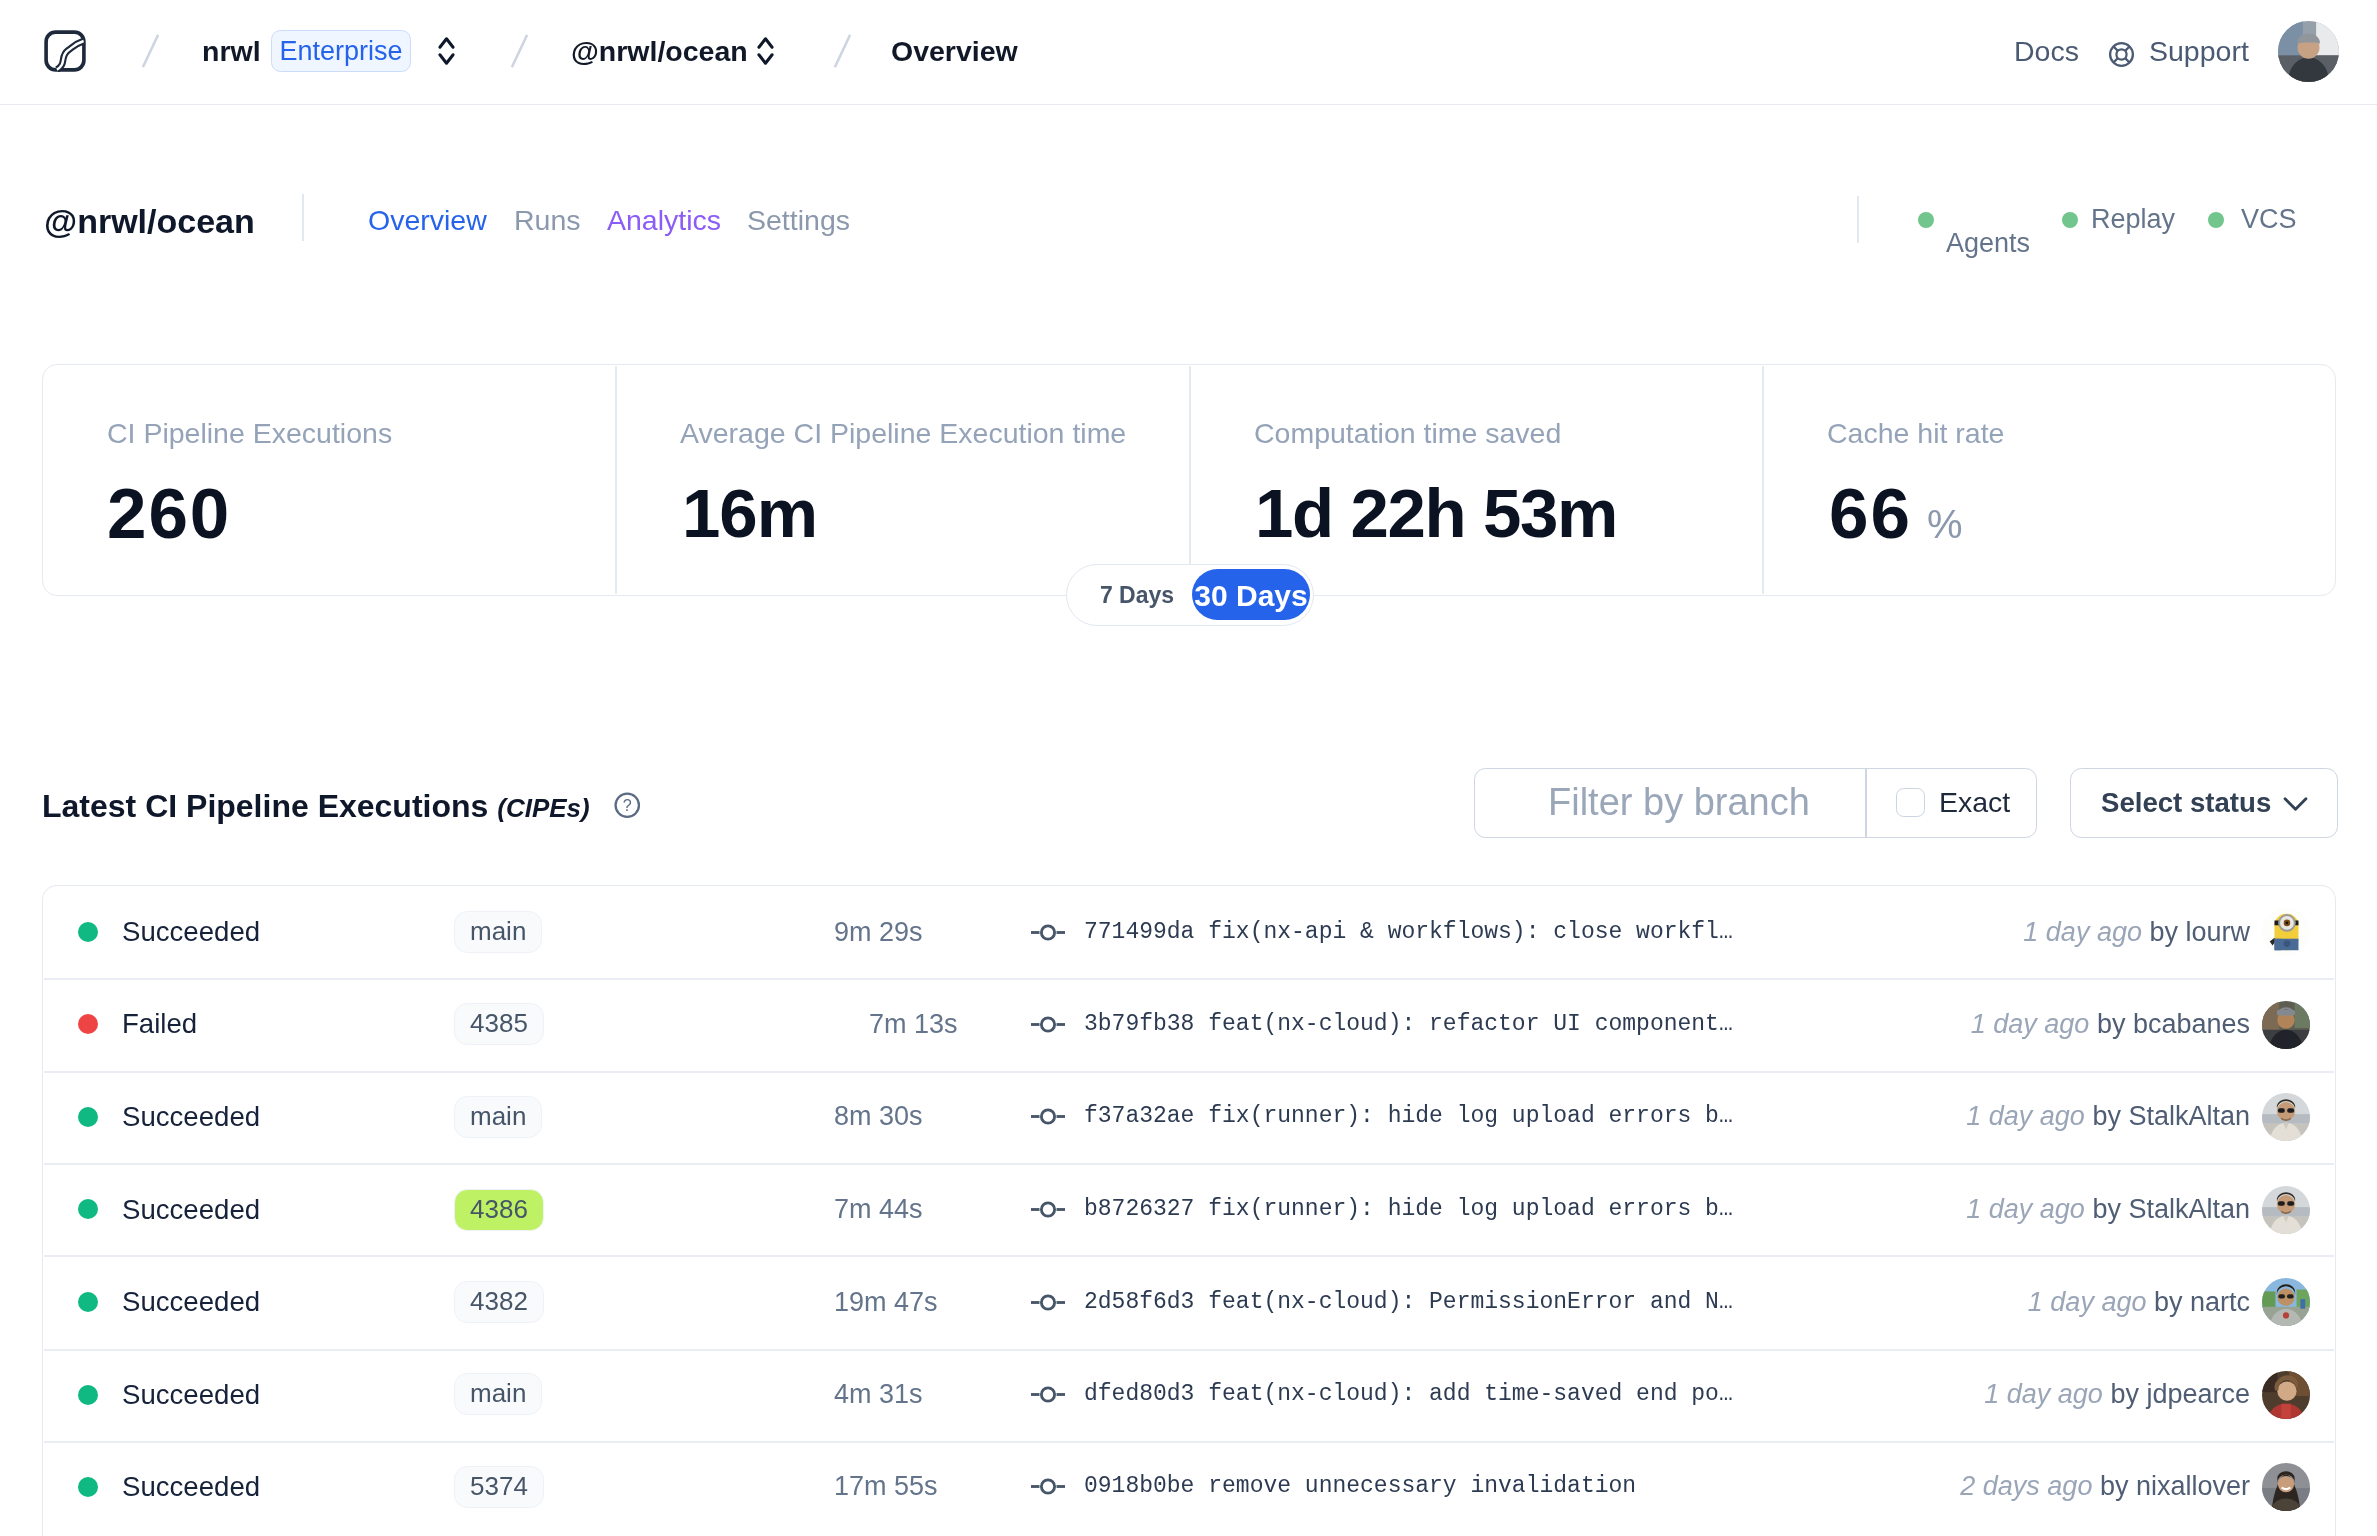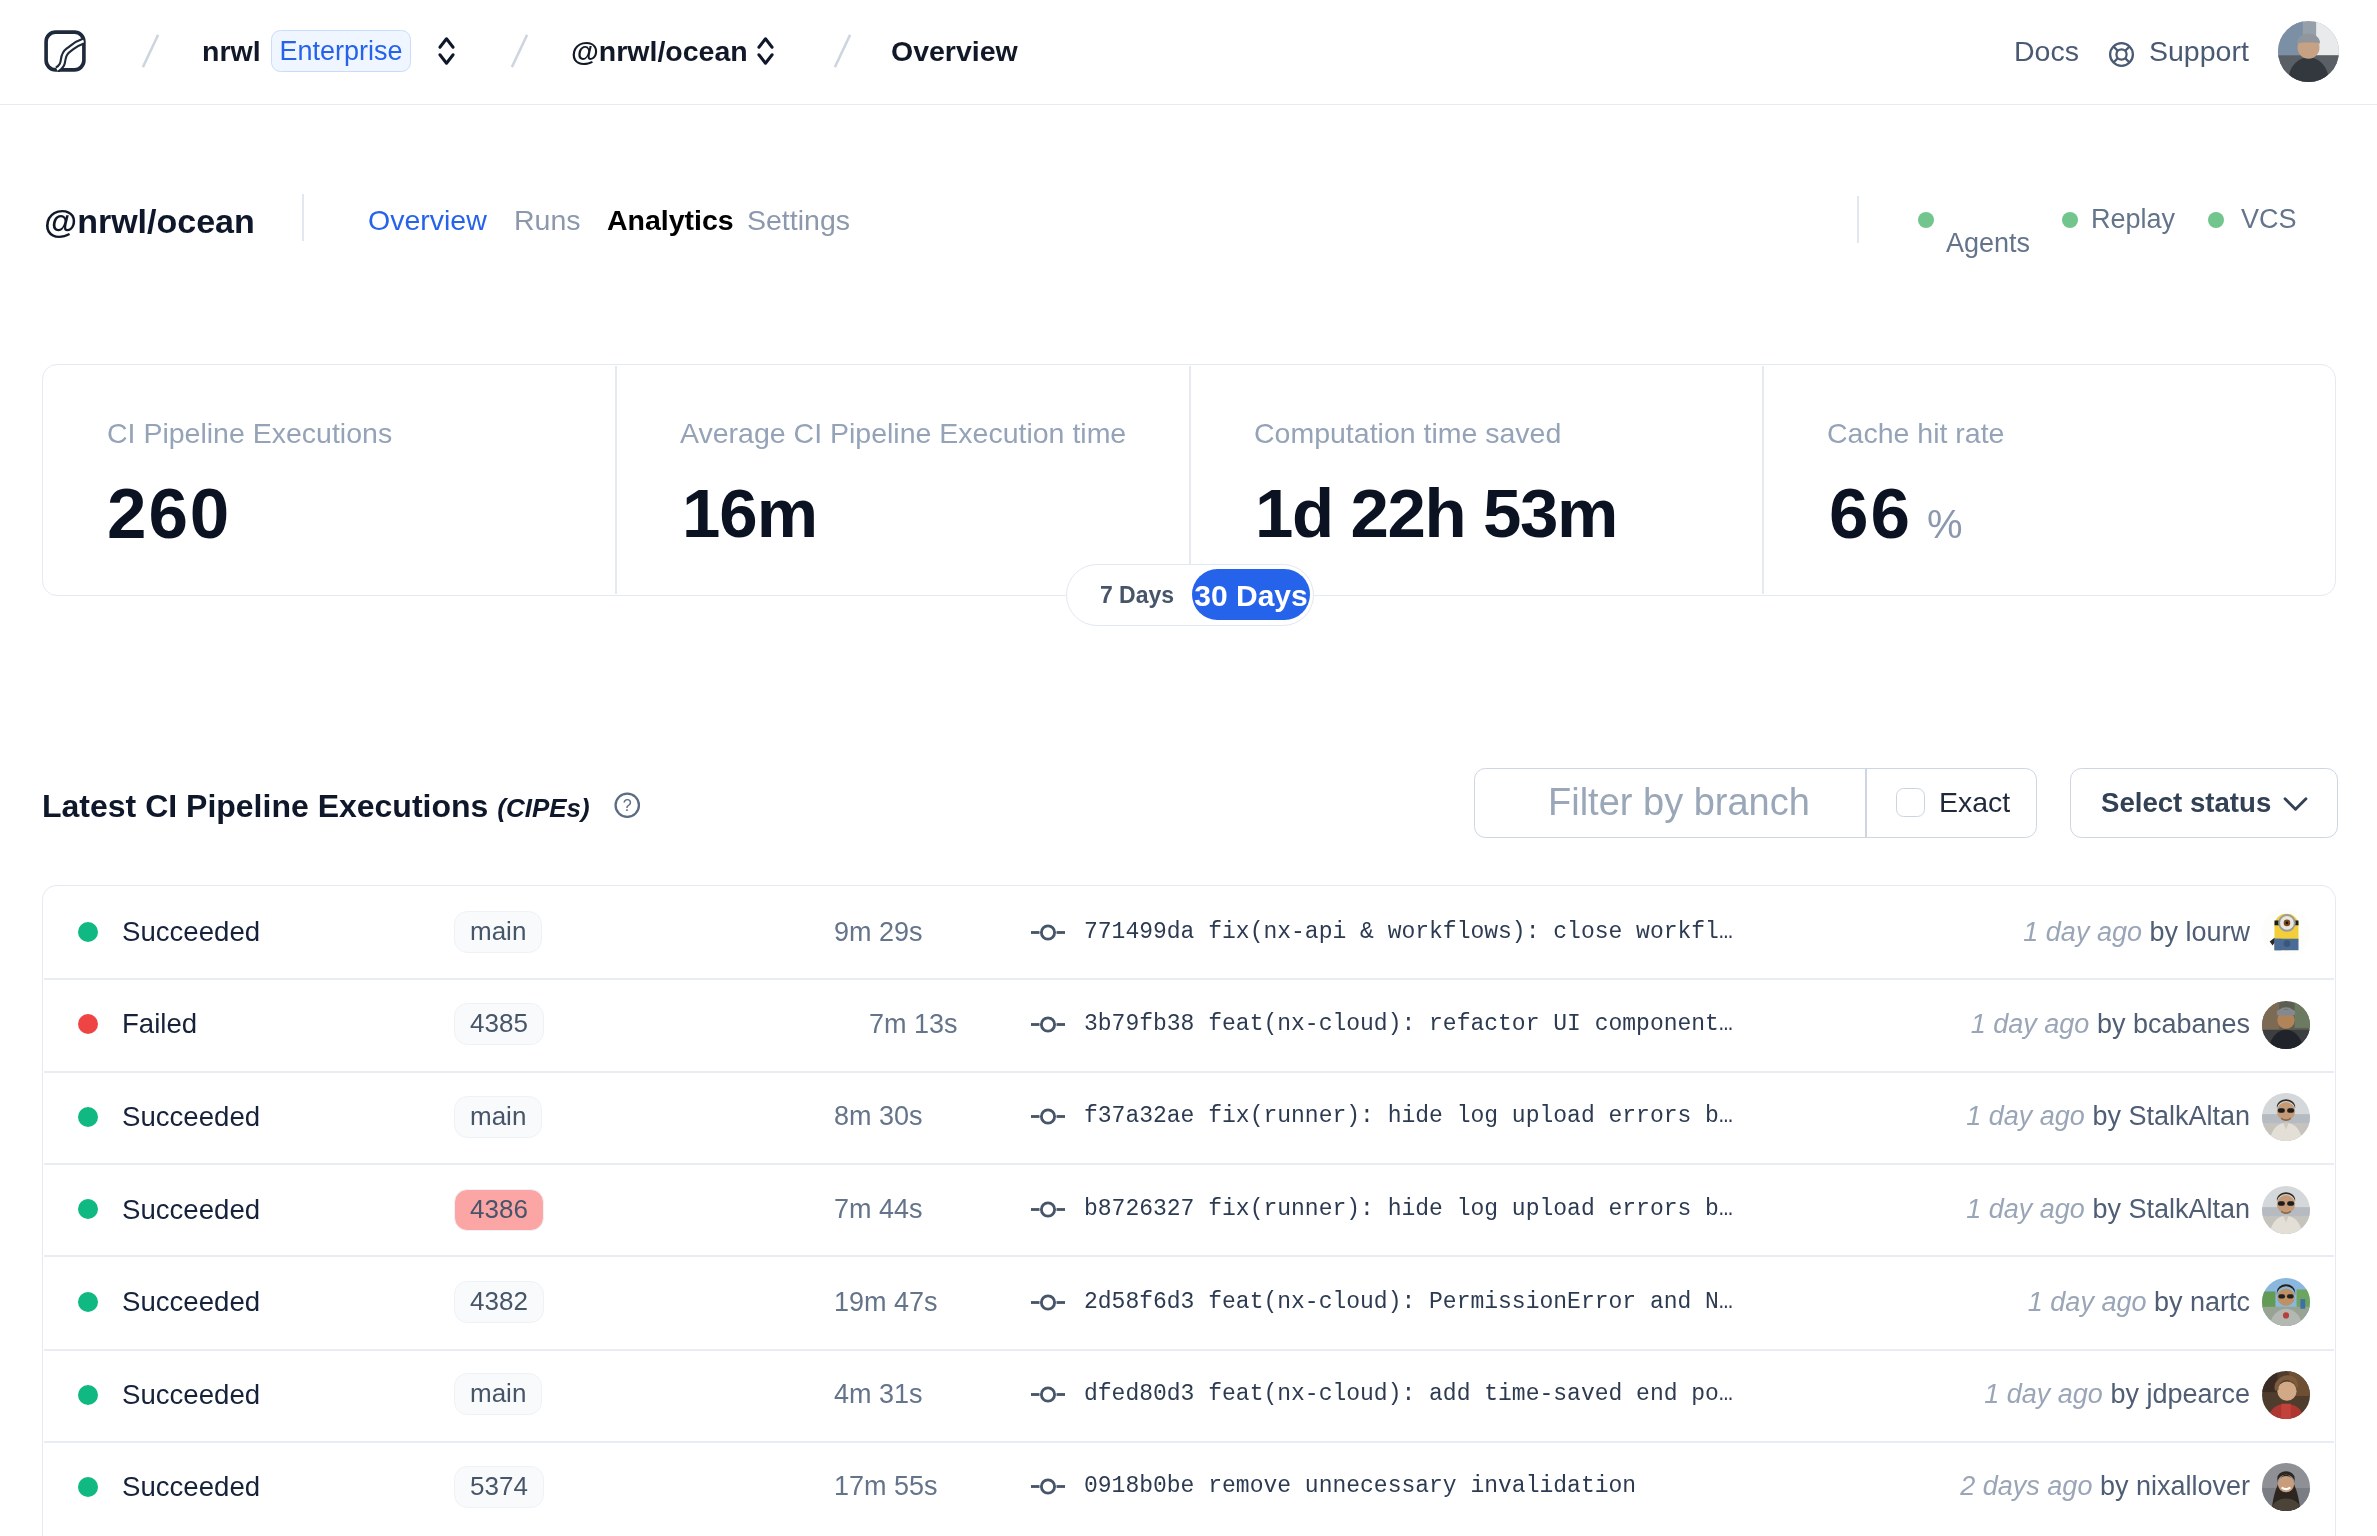--- a/index.html
+++ b/index.html
@@ -68,21 +68,21 @@
     <circle cx="32" cy="28" r="11.5" fill="#c7a184"></circle>
     <path d="M20 26 C20 17 26 13.5 32 13.5 C38 13.5 44 17 44 26 L44 24 C44 22 20 22 20 24 Z" fill="#90969c"></path>
     <path d="M20 26 a12 10 0 0 1 24 0 l0 -3 a12 10 0 0 0 -24 0 Z" fill="#90969c"></path>
   </g>
 </svg>
 
 <div class="txt" style="left:44px;top:198px;font-size:34px;line-height:46px;font-weight:700;color:#0f172a;">@nrwl/ocean</div>
 <div class="abs" style="left:302px;top:194px;width:1.9px;height:47px;background:#e2e8f0;"></div>
 <div class="txt" style="left:368px;top:206px;font-size:28.5px;line-height:28.5px;font-weight:500;color:#2563eb;">Overview</div>
 <div class="txt" style="left:514px;top:206px;font-size:28.5px;line-height:28.5px;font-weight:500;color:#8c99ad;">Runs</div>
-<div class="txt" style="left:607px;top:206px;font-size:28.5px;line-height:28.5px;font-weight:700;color:#000000;">Analytics</div>
+<div class="txt" style="left:607px;top:206px;font-size:28.5px;line-height:28.5px;font-weight:400;color:#8b5cf6;">Analytics</div>
 <div class="txt" style="left:747px;top:206px;font-size:28.5px;line-height:28.5px;font-weight:500;color:#8c99ad;">Settings</div>
 
 <div class="abs" style="left:1857px;top:196px;width:1.9px;height:47px;background:#e2e8f0;"></div>
 <div class="abs" style="left:1918px;top:212px;width:16px;height:16px;border-radius:50%;background:#72c58c;"></div>
 <div class="txt" style="left:1946px;top:206px;font-size:27px;line-height:27px;color:#64748b;margin-top:24px;">Agents</div>
 <div class="abs" style="left:2062px;top:212px;width:16px;height:16px;border-radius:50%;background:#72c58c;"></div>
 <div class="txt" style="left:2091px;top:206px;font-size:27px;line-height:27px;color:#64748b;">Replay</div>
 <div class="abs" style="left:2208px;top:212px;width:16px;height:16px;border-radius:50%;background:#72c58c;"></div>
 <div class="txt" style="left:2241px;top:206px;font-size:27px;line-height:27px;color:#64748b;">VCS</div>
 
@@ -216,21 +216,21 @@
 <circle cx="25" cy="19" r="9.5" fill="#c49b76"></circle>
 <path d="M15.5 15.5 a9.7 9 0 0 1 19 0 l0 -2.5 a9.7 8 0 0 0 -19 0 Z" fill="#332c24"></path>
 <rect x="16.5" y="16" width="7.3" height="4.6" rx="2.2" fill="#1d1d1f"></rect>
 <rect x="26.2" y="16" width="7.3" height="4.6" rx="2.2" fill="#1d1d1f"></rect>
 <path d="M20 26.5 q5 3.5 10 0" stroke="#8a6a4c" stroke-width="1.6" fill="none"></path>
     </g>
   </svg>
 <div class="abs" style="left:44px;top:1163px;width:2290px;height:1.9px;background:#e9edf3;"></div>
 <div class="abs" style="left:78px;top:1199px;width:20px;height:20px;border-radius:50%;background:#10b981;"></div>
 <div class="txt" style="left:122px;top:1196px;font-size:27.6px;line-height:27.6px;font-weight:500;color:#16223a;">Succeeded</div>
-<div class="txt" style="left:454px;top:1189px;height:42px;padding:0 15px;background:#fca5a5;border:1.9px solid #eef2f7;border-radius:13.3px;font-size:26px;line-height:38px;color:#475569;">4386</div>
+<div class="txt" style="left:454px;top:1189px;height:42px;padding:0 15px;background:#bef264;border:1.9px solid #eef2f7;border-radius:13.3px;font-size:26px;line-height:38px;color:#475569;">4386</div>
 <div class="txt" style="left:834px;top:1196px;font-size:27px;line-height:27px;color:#64748b;">7m 44s</div>
 <svg class="abs" style="left:1031px;top:1196px;" width="34" height="27" fill="none" stroke="#475569" stroke-width="3" viewBox="0 0 36 28">
     <line x1="0" y1="14" x2="9" y2="14"></line>
     <circle cx="18" cy="14" r="7"></circle>
     <line x1="27" y1="14" x2="36" y2="14"></line>
   </svg>
 <div class="txt" style="left:1084px;top:1198px;font-family:'Liberation Mono',monospace;font-size:23px;line-height:23px;color:#2d3b52;">b8726327 fix(runner): hide log upload errors b…</div>
 <div class="txt" style="right:128px;top:1196px;text-align:right;font-size:27px;line-height:27px;"><span style="font-style:italic;color:#9aa6b8;">1 day ago</span> <span style="color:#4f5e74;">by StalkAltan</span></div>
 <svg class="abs" style="left:2262px;top:1186px;" width="48" height="48" viewBox="0 0 50 50">
     <defs>

